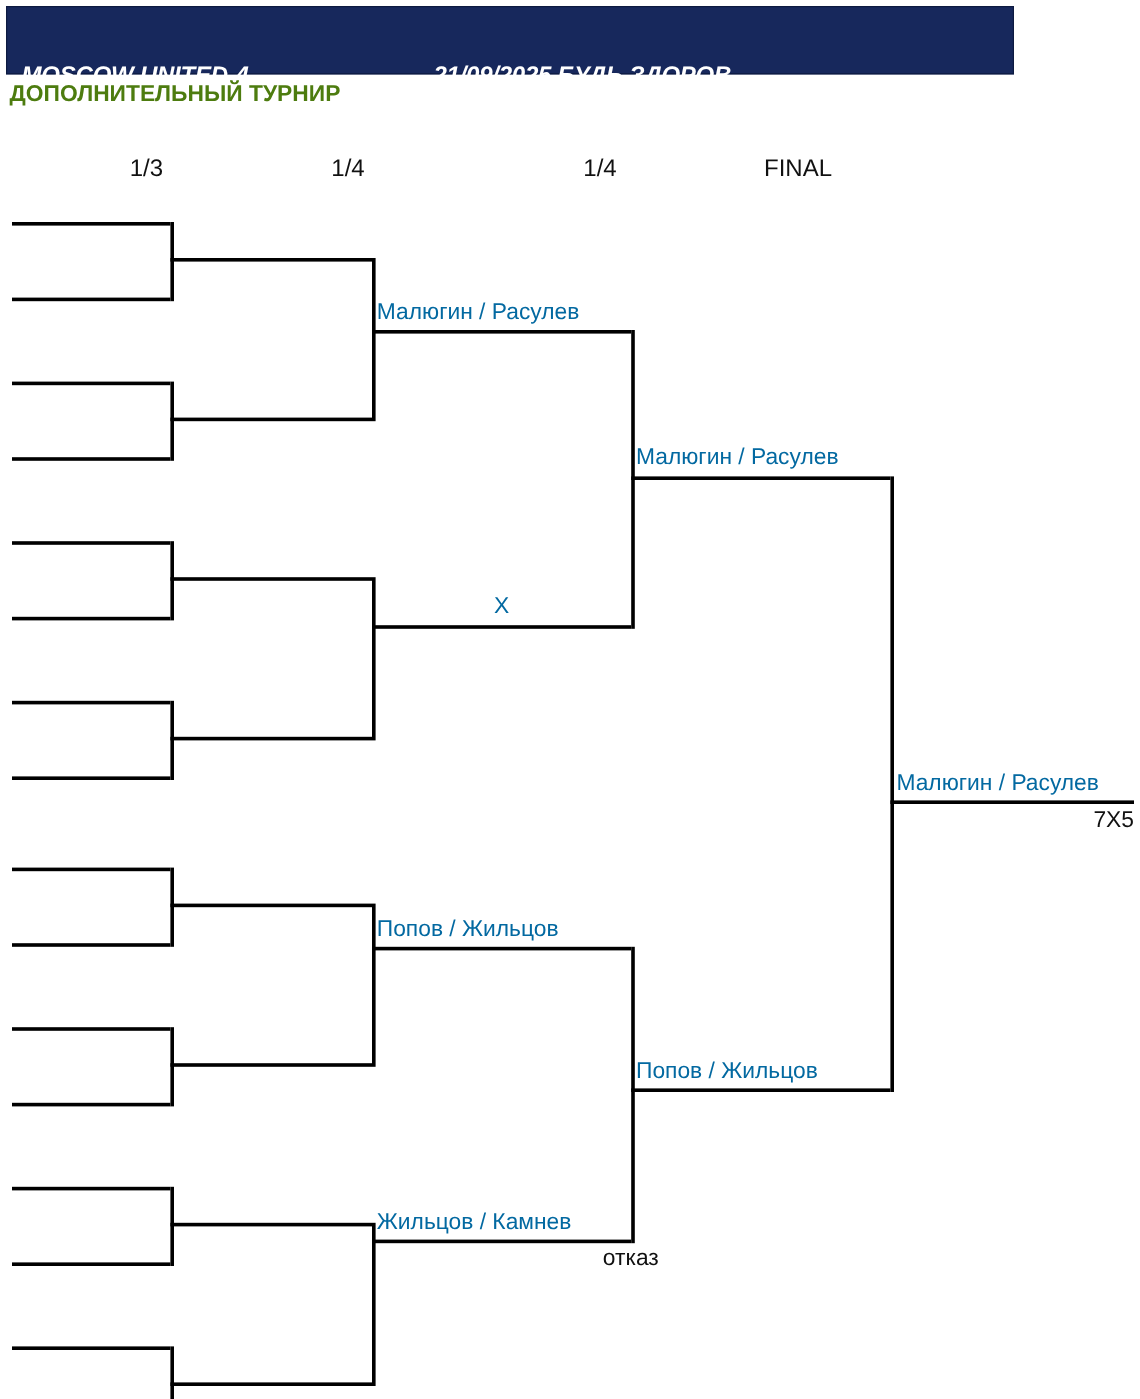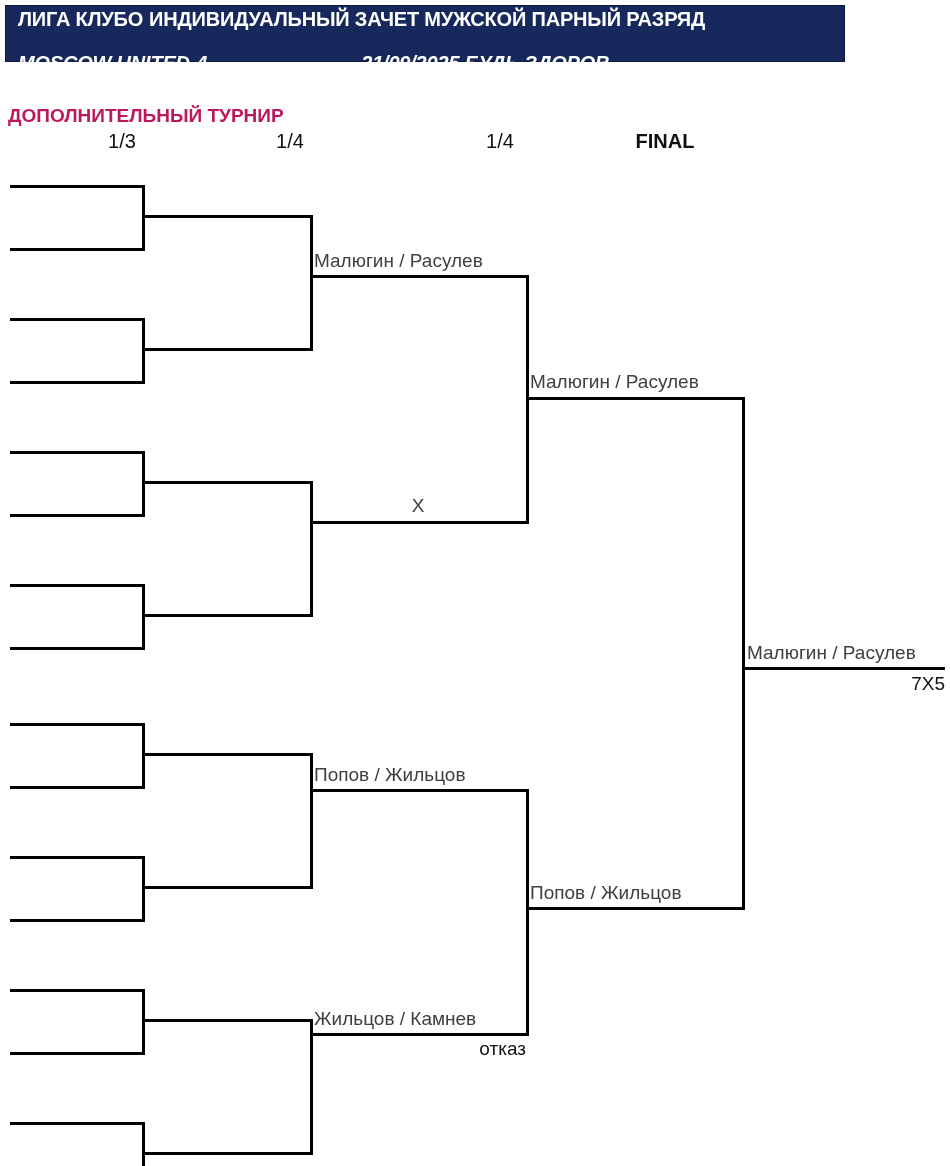--- a/index.html
+++ b/index.html
@@ -18,56 +18,51 @@
     color:#ffffff;font-weight:bold;font-size:20px;
     letter-spacing:-0.2px;white-space:nowrap;
     display:flex;align-items:center;
   }
   #header-banner .hdr-line.l1{top:1px;}
   #header-banner .hdr-line.l2{top:45px;font-style:italic;}
   .hdr-left{display:inline-block;}
   .hdr-right{display:inline-block;margin-left:154px;}
   #subtitle{
     position:absolute;left:8px;top:68px;
-    font-size:19px;font-weight:bold;color:#be185d;white-space:nowrap;margin-top:37px;
+    font-size:19px;font-weight:bold;color:#4d7c0f;white-space:nowrap;
   }
   
   .round-label{
     position:absolute;top:130px;font-size:20px;color:#111111;
     text-align:center;white-space:nowrap;
   }
   .round-label.r1{left:82px;width:80px;}
   .round-label.r2{left:250px;width:80px;}
   .round-label.r3{left:460px;width:80px;}
-  .round-label.r4{left:615px;width:100px;font-weight:bold;}
+  .round-label.r4{left:615px;width:100px;}
   
   #bracket{position:absolute;left:0;top:0;width:950px;height:1166px;}
   .hline{position:absolute;height:0;border-top:3px solid #000000;}
   .vline{position:absolute;width:0;border-left:3px solid #000000;}
   
   .slot-name{
-    position:absolute;font-size:19px;color:#404040;white-space:nowrap;
+    position:absolute;font-size:19px;color:#0369a1;white-space:nowrap;
     line-height:22px;
   }
   .slot-name.left{text-align:left;}
   .slot-name.center{text-align:center;}
   .slot-score{
     position:absolute;font-size:19px;color:#111111;white-space:nowrap;
     text-align:right;line-height:22px;
   }
 </style>
 </head>
 <body>
 
 <div id="header-banner">
-  <div class="hdr-line l1">
-    <span class="hdr-left">ЛИГА КЛУБО</span>
-    <span style="display:inline-block;width:6px;"></span>
-    <span class="hdr-left">ИНДИВИДУАЛЬНЫЙ ЗАЧЕТ МУЖСКОЙ ПАРНЫЙ РАЗРЯД</span>
-  </div>
   <div class="hdr-line l2">
     <span class="hdr-left">MOSCOW UNITED-4</span>
     <span class="hdr-right">21/09/2025 БУДЬ ЗДОРОВ</span>
   </div>
 </div>
 
 <div id="subtitle">ДОПОЛНИТЕЛЬНЫЙ ТУРНИР</div>
 
 <div class="round-label r1">1/3</div>
 <div class="round-label r2">1/4</div>
@@ -133,20 +128,20 @@
 
 </div>
 
 <div class="slot-name left" style="left:314px;top:250px;">Малюгин / Расулев</div>
 
 <div class="slot-name center" style="left:314px;top:495px;width:208px;">X</div>
 
 <div class="slot-name left" style="left:314px;top:764px;">Попов / Жильцов</div>
 
 <div class="slot-name left" style="left:314px;top:1008px;">Жильцов / Камнев</div>
-<div class="slot-score" style="left:314px;top:1038px;width:212px;">отказ</div>
+<div class="slot-score" style="left:314px;top:1038px;width:212px;padding-left:23px;">отказ</div>
 
 <div class="slot-name left" style="left:530px;top:371px;">Малюгин / Расулев</div>
 
 <div class="slot-name left" style="left:530px;top:882px;">Попов / Жильцов</div>
 
 <div class="slot-name left" style="left:747px;top:642px;">Малюгин / Расулев</div>
 <div class="slot-score" style="left:747px;top:673px;width:198px;">7X5</div>
 
 </body></html>

